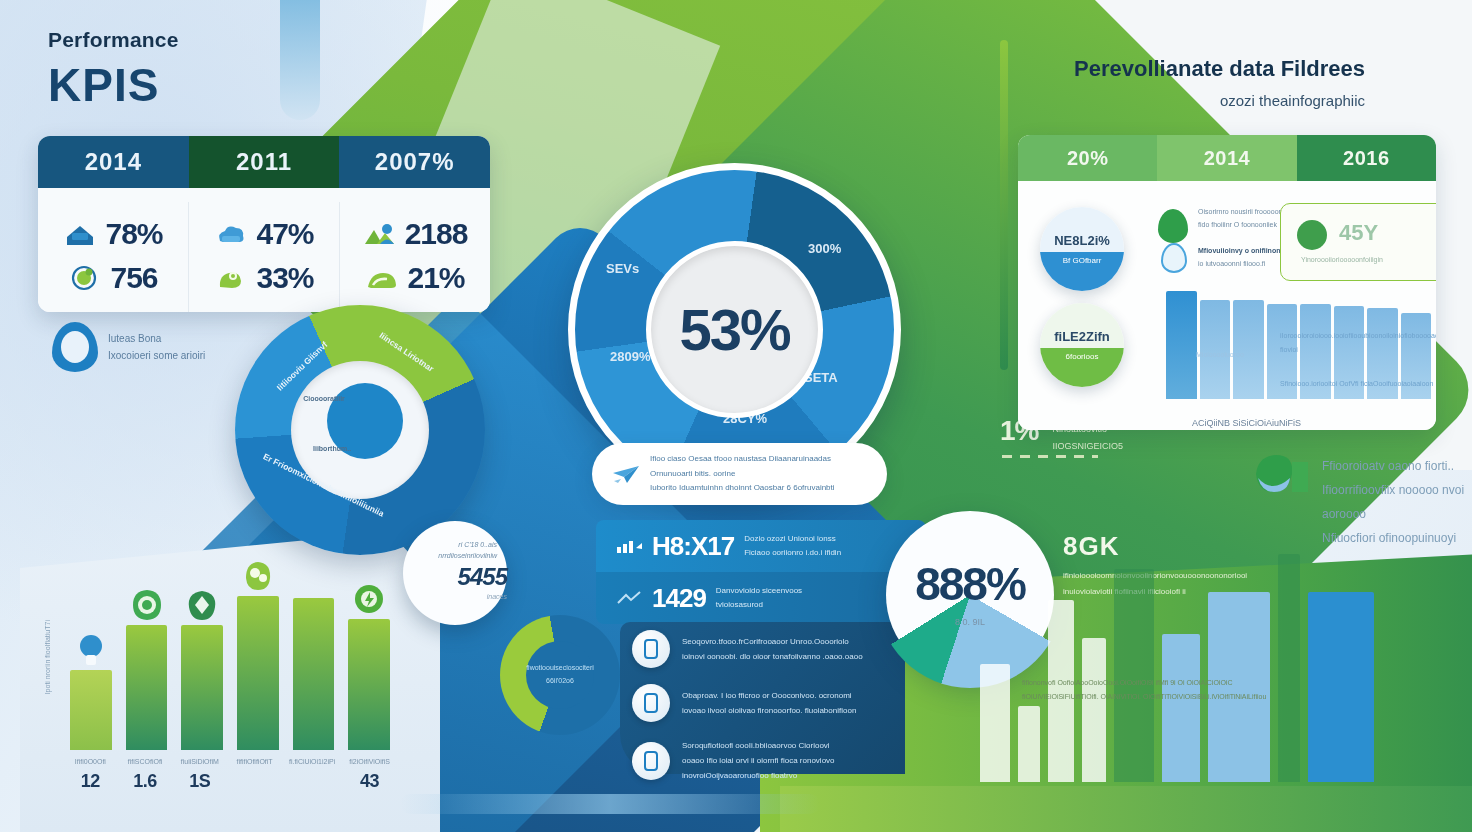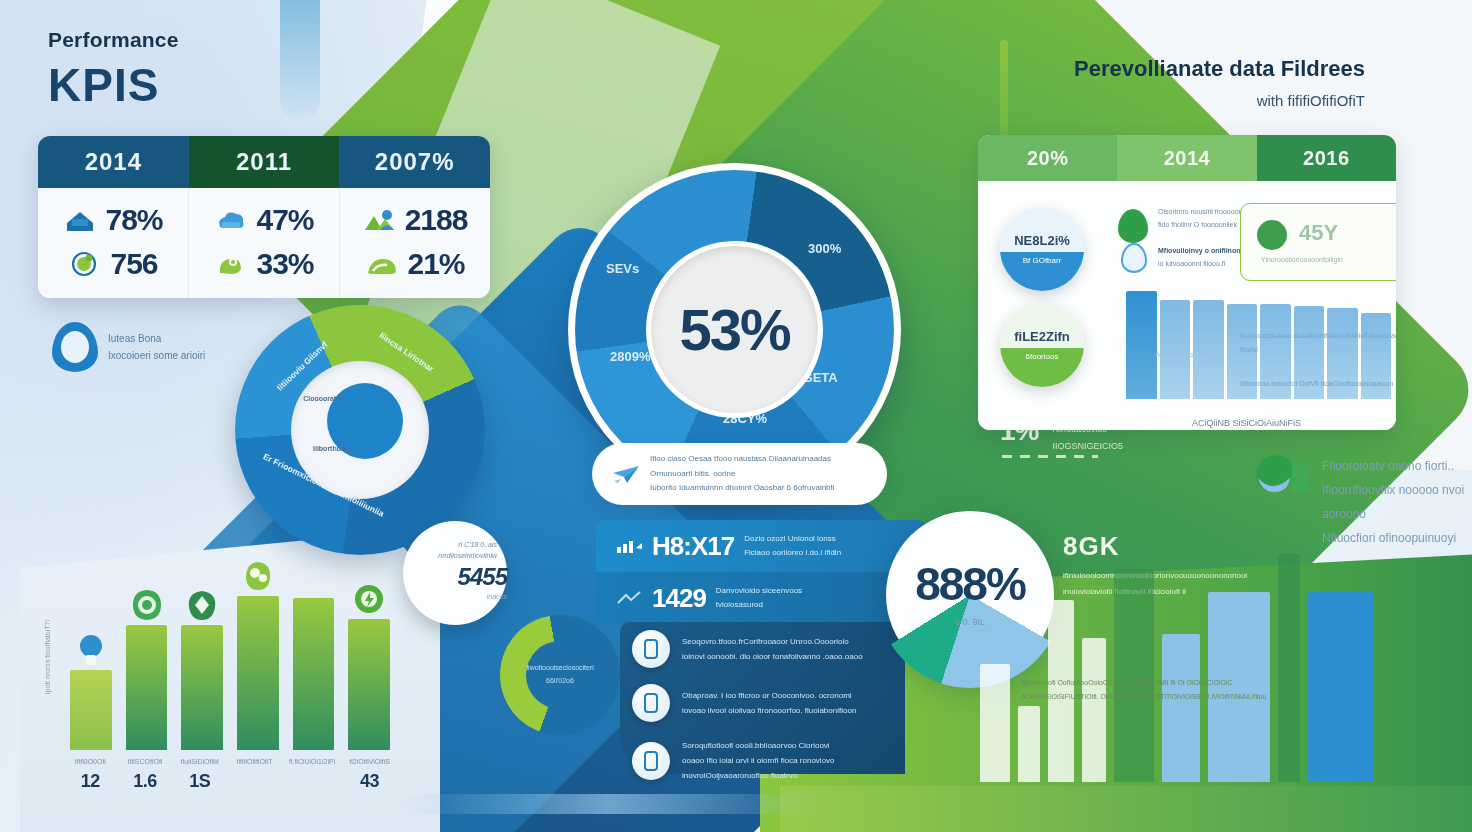--- a/index.html
+++ b/index.html
@@ -65,21 +65,21 @@
   
   #kpi { left:38px; top:136px; width:452px; border-radius:12px; overflow:hidden;
     box-shadow:0 8px 22px rgba(20,50,80,.18); }
   #kpi .hrow { display:flex; }
   #kpi .hcell { flex:1; text-align:center; padding:12px 0 12px; font-size:24px;
     font-weight:700; color:#eaf3fa; letter-spacing:1px; }
   #kpi .hcell:nth-child(1){ background:#17567f; }
   #kpi .hcell:nth-child(2){ background:#14532d; }
   #kpi .hcell:nth-child(3){ background:#17567f; }
   #kpi .brow { display:flex; background:#f7fafc; }
-  #kpi .bcell { flex:1; padding:10px 0 12px; border-right:1px solid #e3eaf0; }
+  #kpi .bcell { flex:1; padding:10px 0 12px; border-right:1px solid #e3eaf0;margin-top:14px; }
   #kpi .bcell:last-child { border-right:none; }
   #kpi .line { display:flex; align-items:center; justify-content:center; gap:8px; height:44px; }
   #kpi .val { font-size:30px; font-weight:700; color:#17345a; letter-spacing:-1px; }
   .ic { width:34px; height:26px; display:inline-block; position:relative; }
 
   
   #leftbadge { position:absolute; left:52px; top:322px; display:flex; gap:10px; align-items:center; }
   #leftbadge .drop { width:46px; height:50px; background:#1e7fc2;
     border-radius:50% 50% 50% 50% / 62% 62% 38% 38%; position:relative; }
   #leftbadge .drop::after { content:""; position:absolute; inset:9px; background:#e8f2fa; border-radius:50%; }
@@ -188,21 +188,21 @@
   #pct1 { position:absolute; left:1000px; top:415px; display:flex; gap:14px; align-items:flex-start; }
   #pct1 .n { font-size:28px; font-weight:700; color:#eaf5df; letter-spacing:-1px; }
   #pct1 .t { font-size:9px; color:#dbeccb; line-height:1.9; padding-top:6px; }
   #pct1 .dashes { position:absolute; left:2px; top:40px; width:96px; height:3px;
     background:repeating-linear-gradient(90deg,#cfe3b8 0 10px,transparent 10px 18px); }
 
   
   #trhdr { position:absolute; left:1074px; top:56px; text-align:left; }
   #trhdr .t1 { font-size:22px; font-weight:700; color:#15334e; }
   #trhdr .t2 { font-size:15px; color:#33516c; margin-top:10px; text-align:right; }
-  #trcard { left:978px; top:135px; width:418px; height:295px; border-radius:12px; overflow:hidden;
+  #trcard { left:1018px; top:135px; width:418px; height:295px; border-radius:12px; overflow:hidden;
     box-shadow:0 8px 22px rgba(20,50,80,.16); }
   #trcard .hrow { display:flex; height:46px; }
   #trcard .hcell { flex:1; display:flex; align-items:center; justify-content:center;
     font-size:20px; font-weight:700; color:#f2f8ee; letter-spacing:.5px; }
   #trcard .hcell:nth-child(1){ background:#6ab863; }
   #trcard .hcell:nth-child(2){ background:#7fc46c; }
   #trcard .hcell:nth-child(3){ background:#2f8d4e; }
   #trcard .body { position:relative; height:249px; background:#fdfefe; }
   .trbadge { position:absolute; width:84px; height:84px; border-radius:50%; text-align:center;
     box-shadow:0 5px 14px rgba(20,50,80,.2); }
@@ -507,21 +507,21 @@
     <div class="n">1%</div>
     <div class="t">
       <div>Niriotatoovitio</div>
       <div>IIOGSNIGEICIO5</div>
     </div>
     <div class="dashes"></div>
   </div>
 
   <div id="trhdr">
     <div class="t1">Perevollianate data Fildrees</div>
-    <div class="t2">with fififiOfifiOfiT</div>
+    <div class="t2">ozozi theainfographiic</div>
   </div>
 
   <div class="card" id="trcard">
     <div class="hrow">
       <div class="hcell">20%</div>
       <div class="hcell">2014</div>
       <div class="hcell">2016</div>
     </div>
     <div class="body">
 

